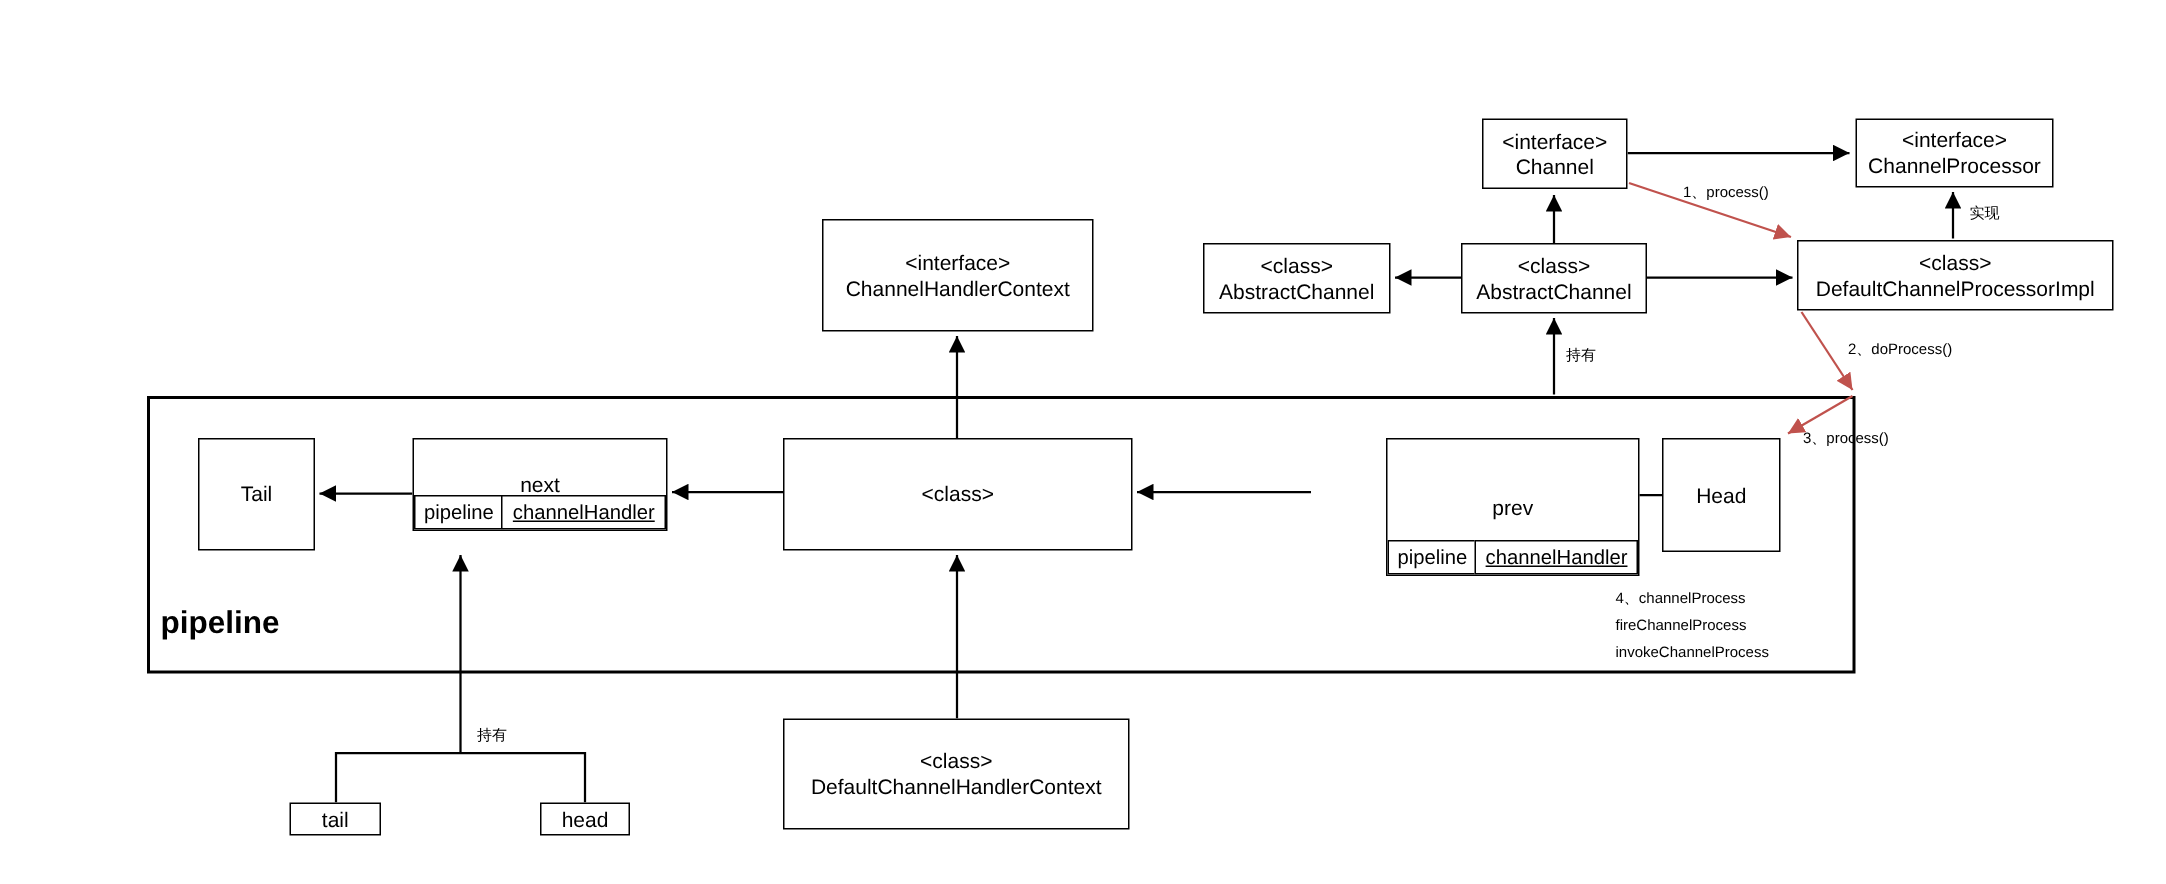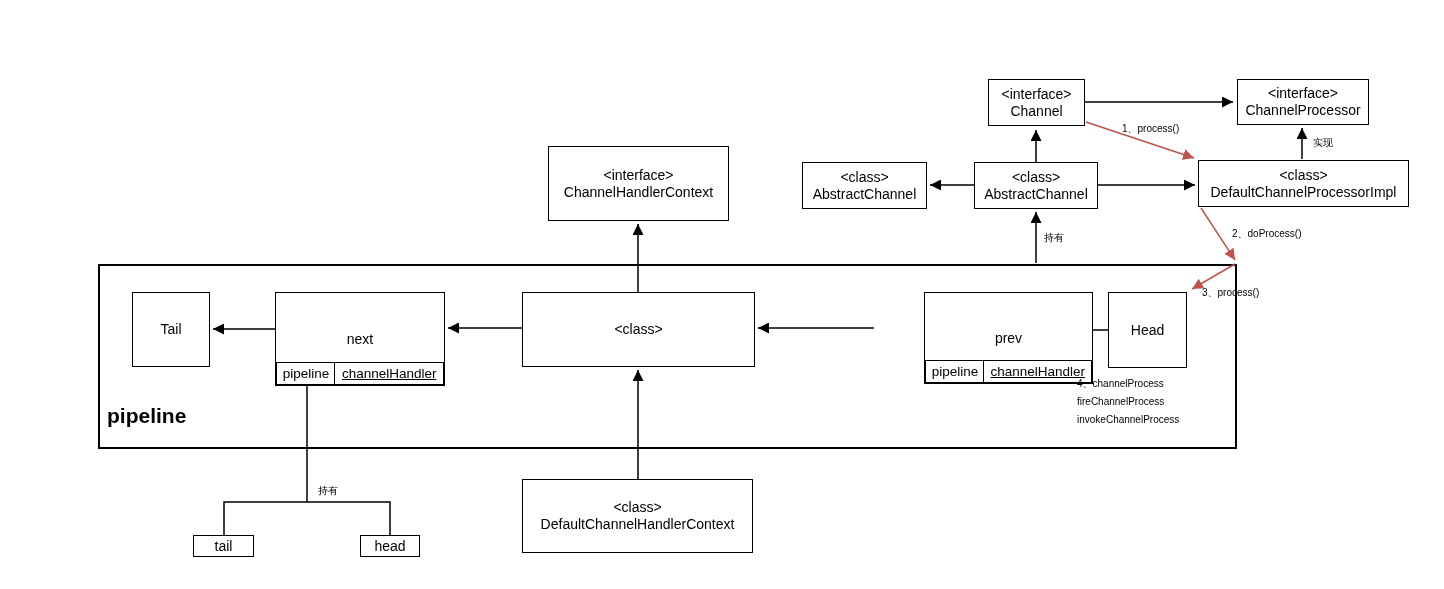--- a/index.html
+++ b/index.html
@@ -95,21 +95,21 @@
 
   <div class="node" style="left:548px; top:146px; width:181px; height:75px;">
     <div class="stereo">&lt;interface&gt;</div>
     <div class="nname">ChannelHandlerContext</div>
   </div>
 
   <div class="node" style="left:132px; top:292px; width:78px; height:75px;">
     <div class="nname">Tail</div>
   </div>
 
-  <div class="node" style="left:275px; top:292px; width:170px; height:94px;">
+  <div class="node" style="left:275px; top:292px; width:170px; height:62px;">
     <div class="nname">next</div>
     <div class="fields">
       <div class="cell" style="width:60px;">pipeline</div>
       <div class="cell grow">channelHandler</div>
     </div>
   </div>
 
   <div class="node" style="left:522px; top:292px; width:233px; height:75px;">
     <div class="stereo">&lt;class&gt;</div>
   </div>
@@ -137,20 +137,20 @@
 
   <div class="ref-box" style="left:360px; top:535px; width:60px; height:22px;">
     <span>head</span>
   </div>
 
   <div class="edge-label" style="left:1122px; top:120px;">1、process()</div>
   <div class="edge-label" style="left:1313px; top:134px;">实现</div>
   <div class="edge-label" style="left:1044px; top:229px;">持有</div>
   <div class="edge-label" style="left:1232px; top:225px;">2、doProcess()</div>
   <div class="edge-label" style="left:1202px; top:284px;">3、process()</div>
-  <div class="edge-label" style="left:1077px; top:375px;">
+  <div class="edge-label" style="left:1077px; top:391px;">
     <div>4、channelProcess</div>
     <div>fireChannelProcess</div>
     <div>invokeChannelProcess</div>
   </div>
   <div class="edge-label" style="left:318px; top:482px;">持有</div>
 
 </div>
 
 </body></html>

